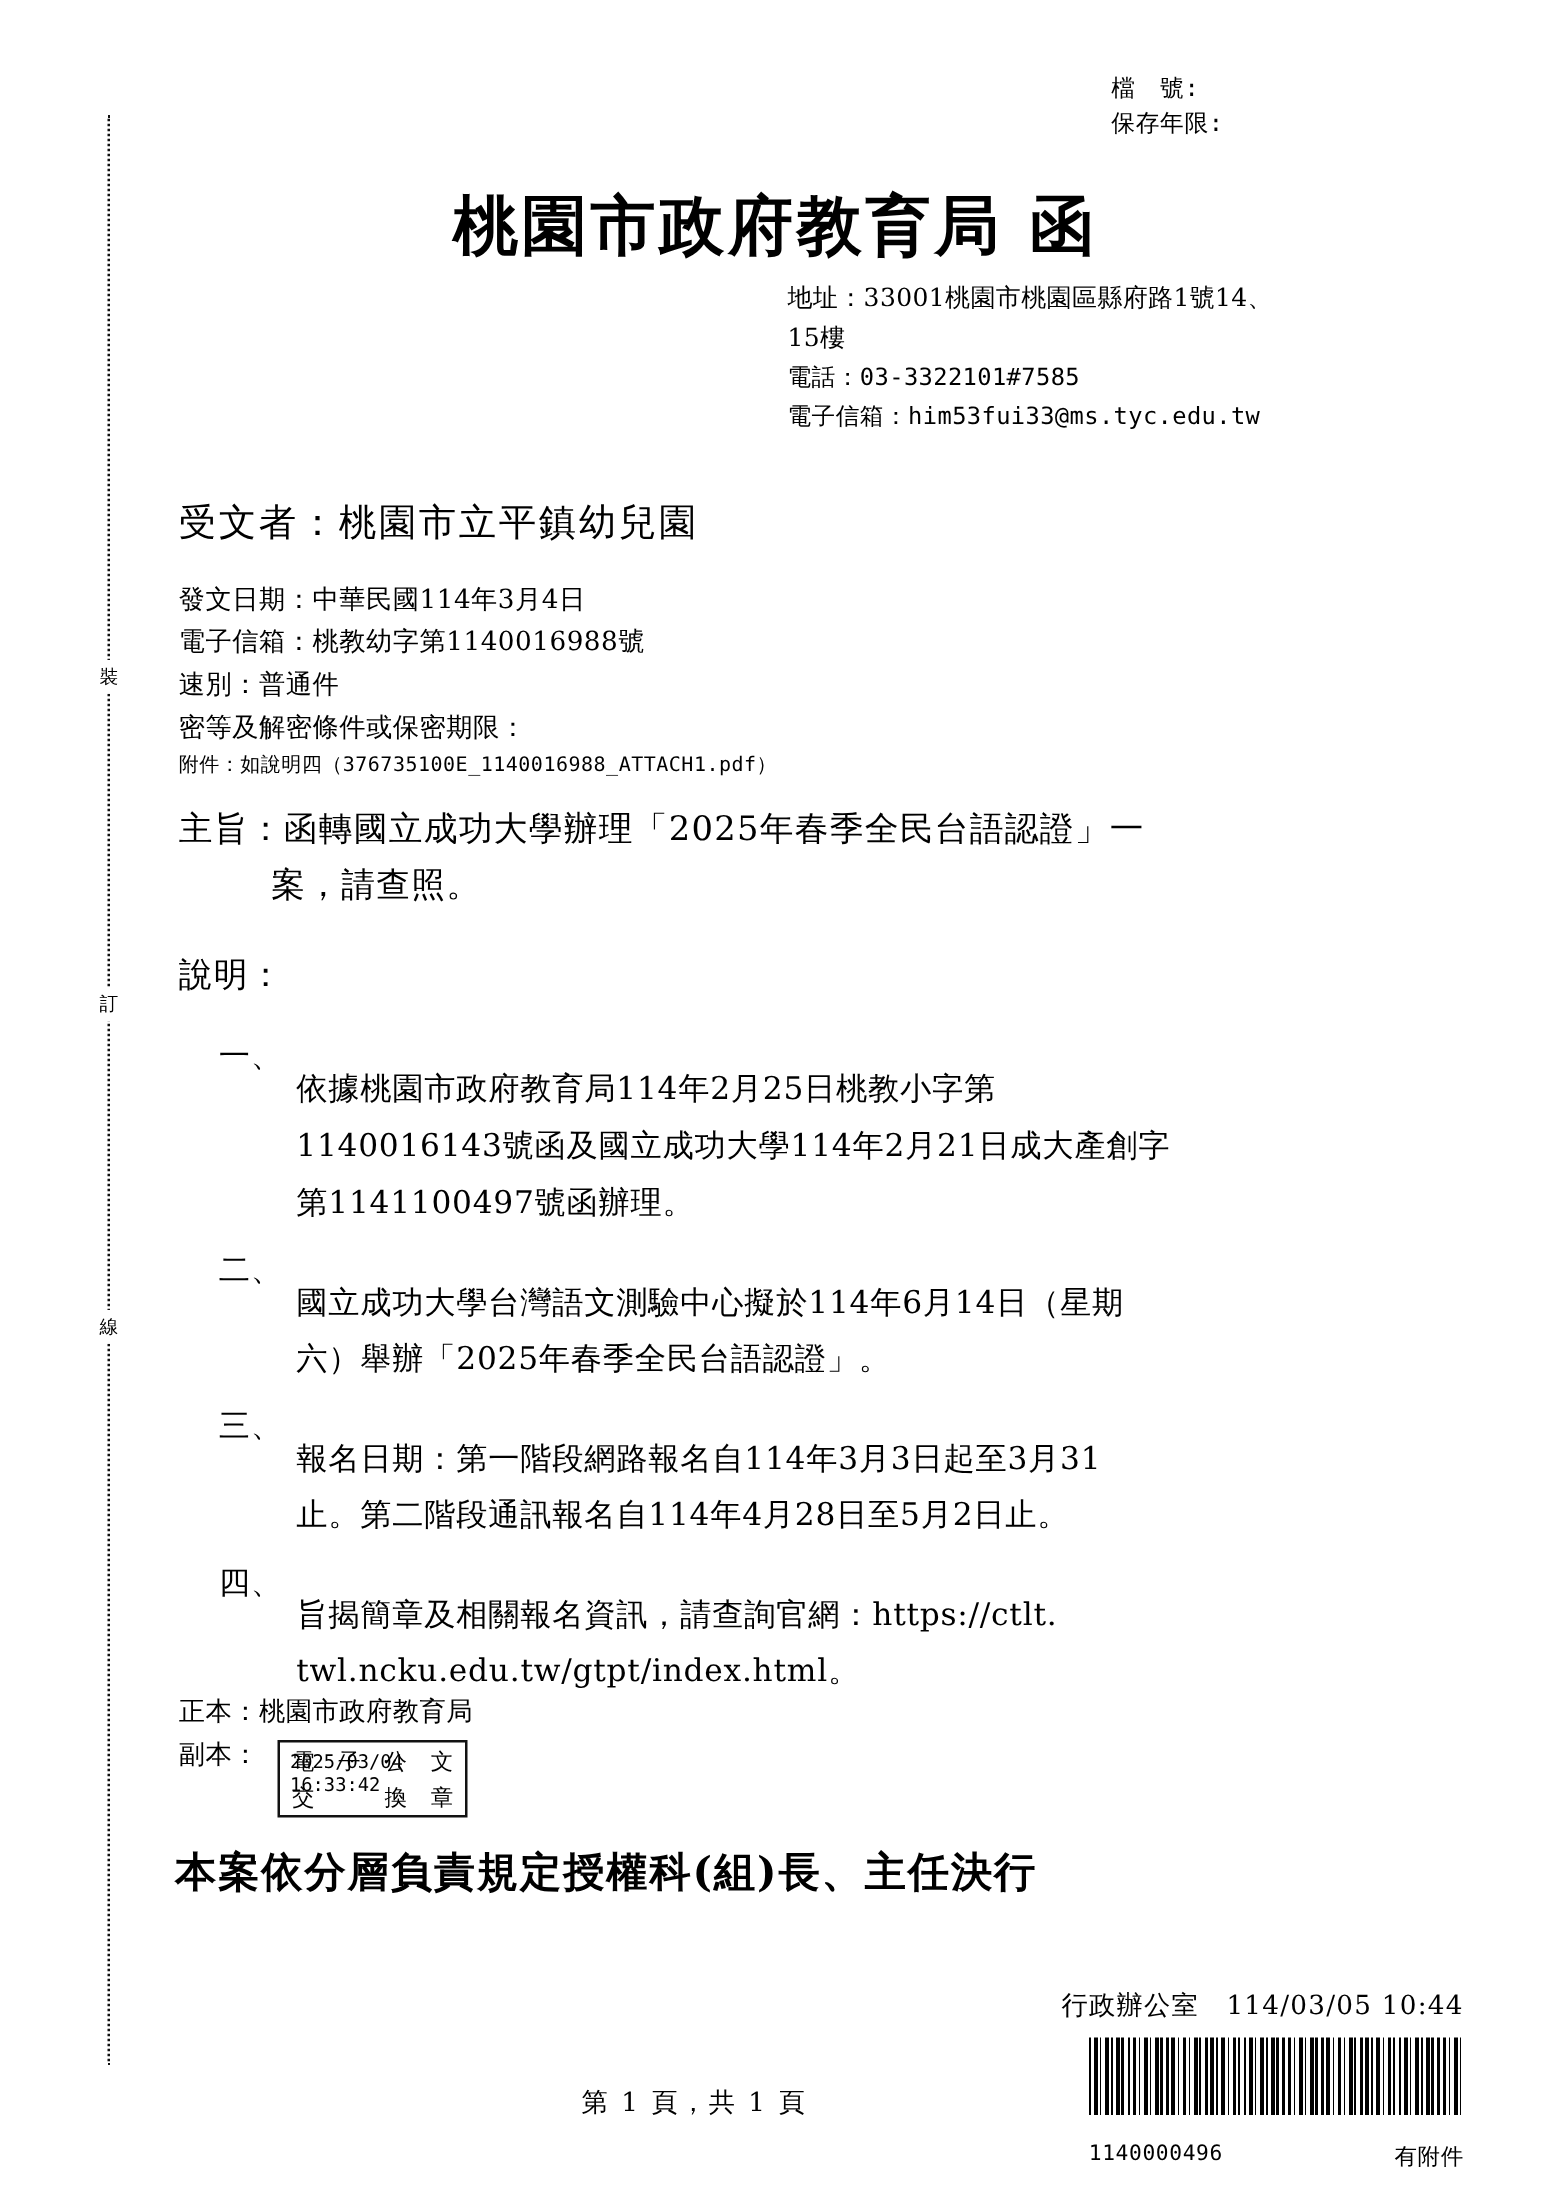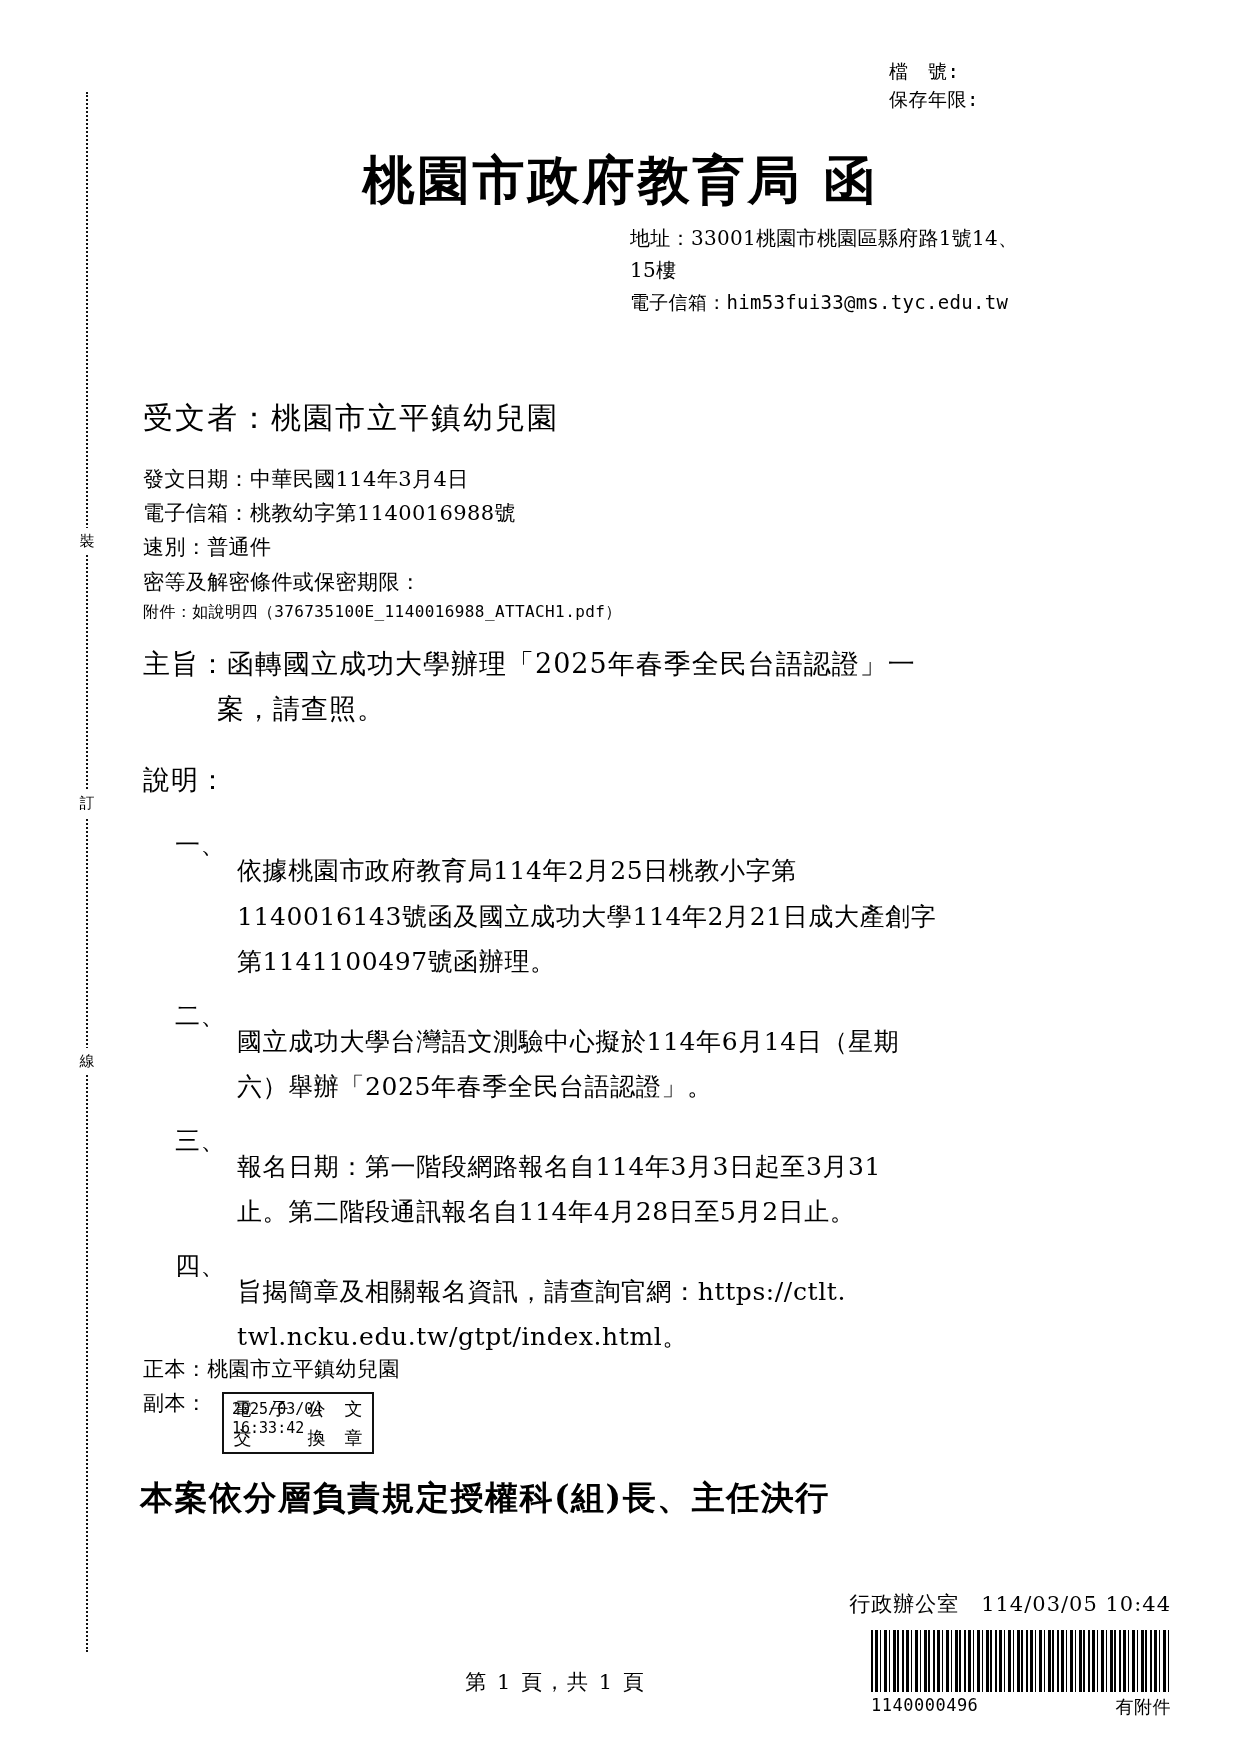--- a/index.html
+++ b/index.html
@@ -235,21 +235,21 @@
       #000 13px, #000 16px, #fff 16px, #fff 18px,
       #000 18px, #000 19px, #fff 19px, #fff 22px,
       #000 22px, #000 25px, #fff 25px, #fff 26px,
       #000 26px, #000 28px, #fff 28px, #fff 31px
     );
   }
   .barcode-labels {
     display: flex;
     justify-content: space-between;
     font-size: 18px;
-    margin-top: 3px;
+    margin-top: 21px;
     letter-spacing: 0.5px;
     gap: 39px;
   }
   .barcode-labels .num { font-family: "DejaVu Sans Mono", "Liberation Mono", monospace; font-size: 17px; }
 </style>
 </head>
 <body>
 
 <div class="page">
 
@@ -261,20 +261,21 @@
   <div class="filecode">
     <div>檔　號:</div>
     <div>保存年限:</div>
   </div>
 
   <div class="doc-title">桃園市政府教育局 函</div>
 
   <div class="contact">
     <div>地址：33001桃園市桃園區縣府路1號14、</div>
     <div>15樓</div>
+    <div class="mono">電話：03-3322101#7585</div>
     <div class="mono">電子信箱：him53fui33@ms.tyc.edu.tw</div>
   </div>
 
   <div class="recipient">受文者：桃園市立平鎮幼兒園</div>
 
   <div class="meta">
     <div>發文日期：中華民國114年3月4日</div>
     <div>電子信箱：桃教幼字第1140016988號</div>
     <div>速別：普通件</div>
     <div>密等及解密條件或保密期限：</div>
@@ -319,21 +320,21 @@
       <div class="num">四、</div>
       <div class="body">
         <span class="ln">旨揭簡章及相關報名資訊，請查詢官網：https://ctlt.</span>
         <span class="ln">twl.ncku.edu.tw/gtpt/index.html。</span>
       </div>
     </div>
 
   </div>
 
   <div class="dist">
-    <div>正本：桃園市立平鎮幼兒園</div>
+    <div>正本：桃園市政府教育局</div>
     <div>副本：</div>
   </div>
 
   <div class="stamp">
     <div class="chars">
       <span>電</span>
       <span>子</span>
       <span>公</span>
       <span>文</span>
       <span>交</span>

